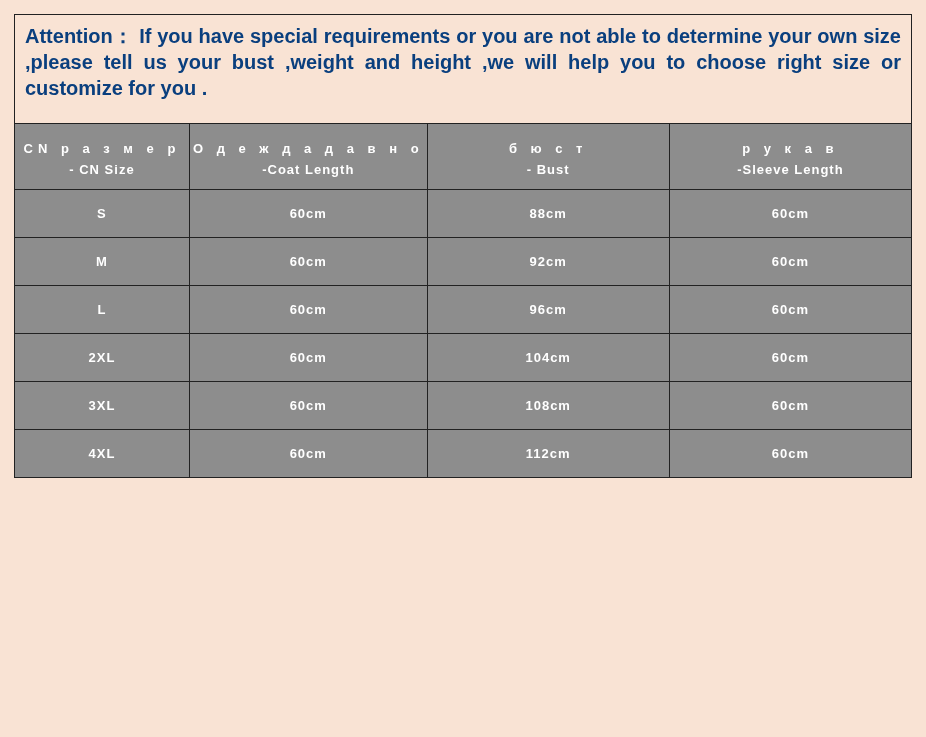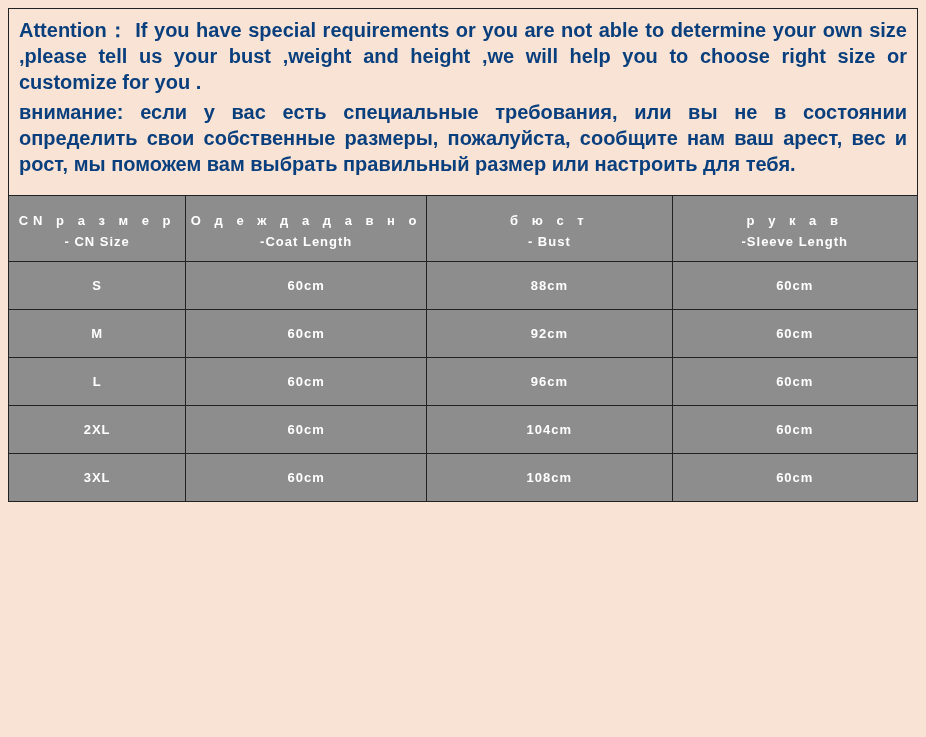--- a/index.html
+++ b/index.html
@@ -10,21 +10,21 @@
   body {
     width: 926px;
     height: 737px;
     background: #f9e3d4;
     font-family: Arial, Helvetica, sans-serif;
     color: #073a6e;
   }
   .outer {
     width: 926px;
     height: 737px;
-    padding: 8px;
+    padding: 14px;
   }
   .top-text {
     padding: 8px 10px 18px 10px;
     border-top: 1px solid #222;
     border-left: 1px solid #222;
     border-right: 1px solid #222;
   }
   .attention-en {
     font-size: 20px;
     font-weight: bold;
@@ -92,21 +92,20 @@
     word-spacing: 6px;
   }
 </style>
 </head>
 <body>
 
 <div class="outer">
 
   <div class="top-text">
     <p class="attention-en">Attention： If you have special requirements or you are not able to determine your own size ,please tell us your bust ,weight and height ,we will help you to choose right size or customize for you .</p>
-    <p class="attention-ru">внимание: если у вас есть специальные требования, или вы не в состоянии определить свои собственные размеры, пожалуйста, сообщите нам ваш арест, вес и рост, мы поможем вам выбрать правильный размер или настроить для тебя.</p>
   </div>
 
   <table>
     <colgroup>
       <col class="c0">
         <col class="c1">
         <col class="c2">
         <col class="c3">
     </colgroup>
     <thead>
@@ -153,17 +152,23 @@
         <td>60cm</td>
         <td>104cm</td>
         <td>60cm</td>
       </tr>
       <tr>
         <td>3XL</td>
         <td>60cm</td>
         <td>108cm</td>
         <td>60cm</td>
       </tr>
+      <tr>
+        <td>4XL</td>
+        <td>60cm</td>
+        <td>112cm</td>
+        <td>60cm</td>
+      </tr>
     </tbody>
   </table>
 
 
 </div>
 
 </body></html>

